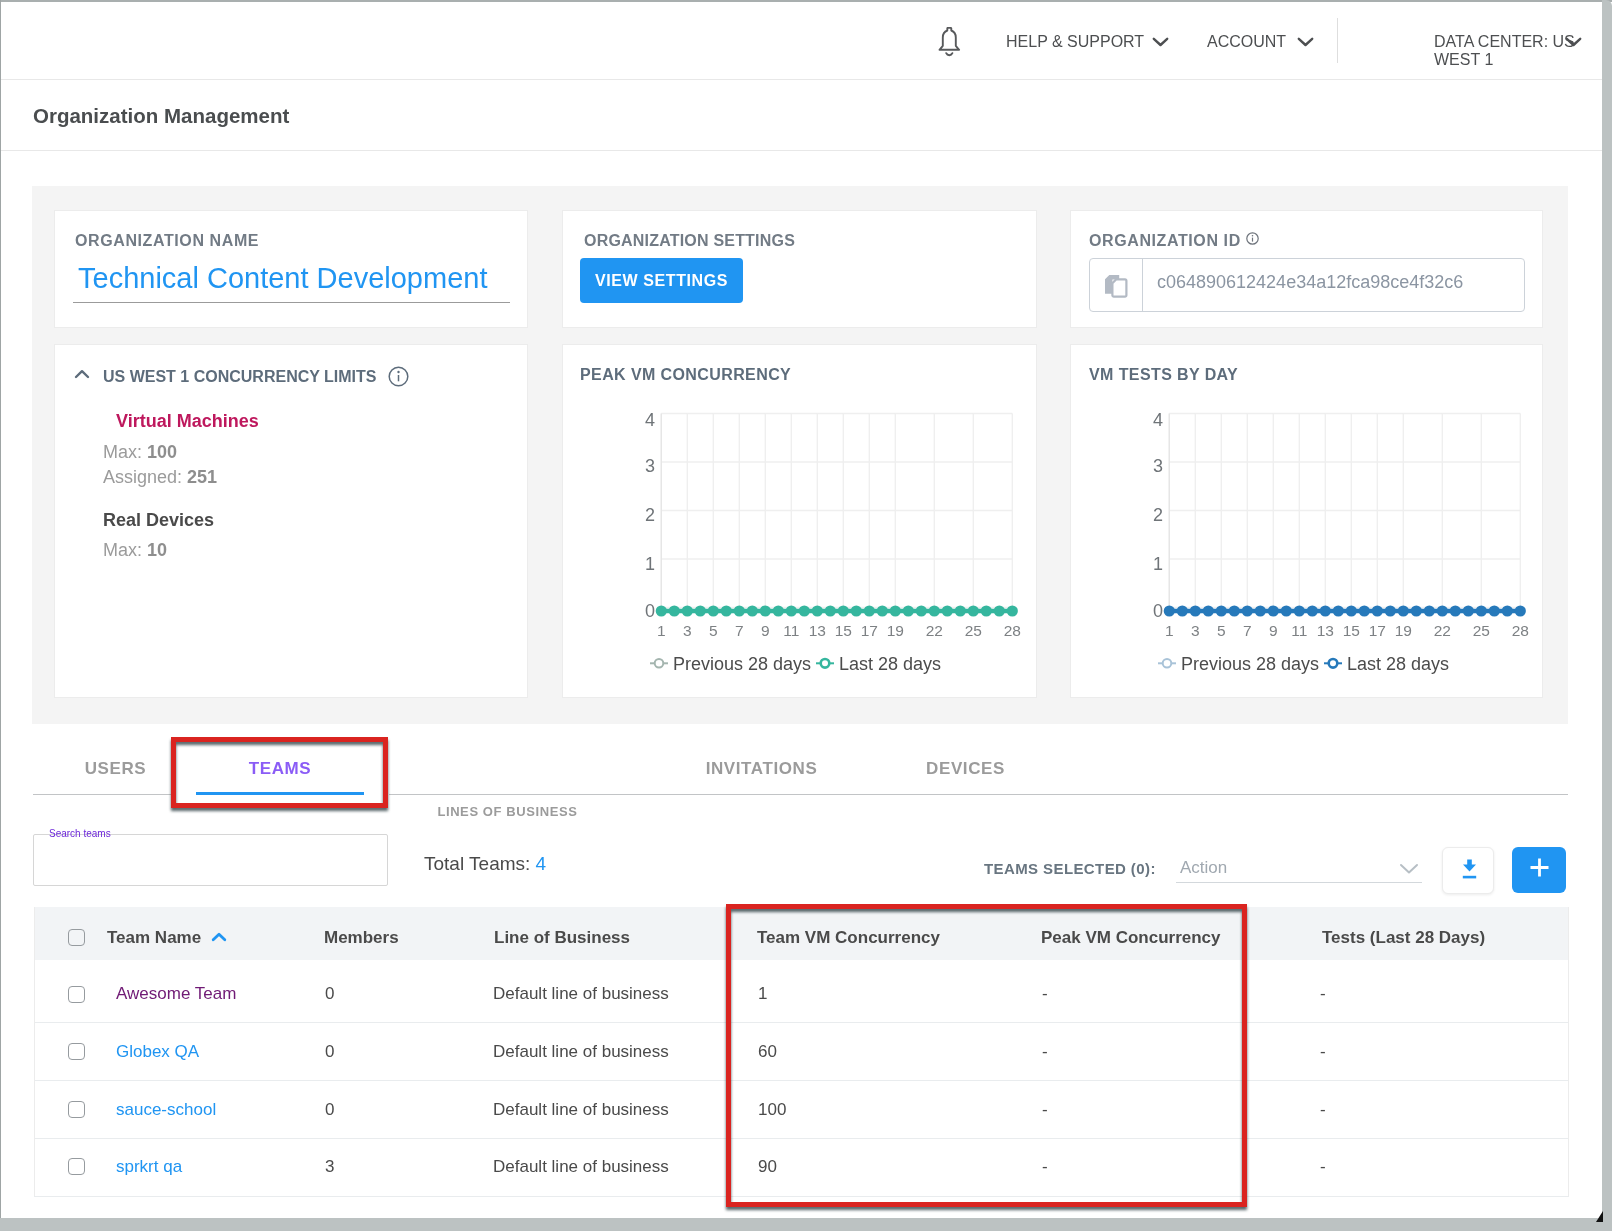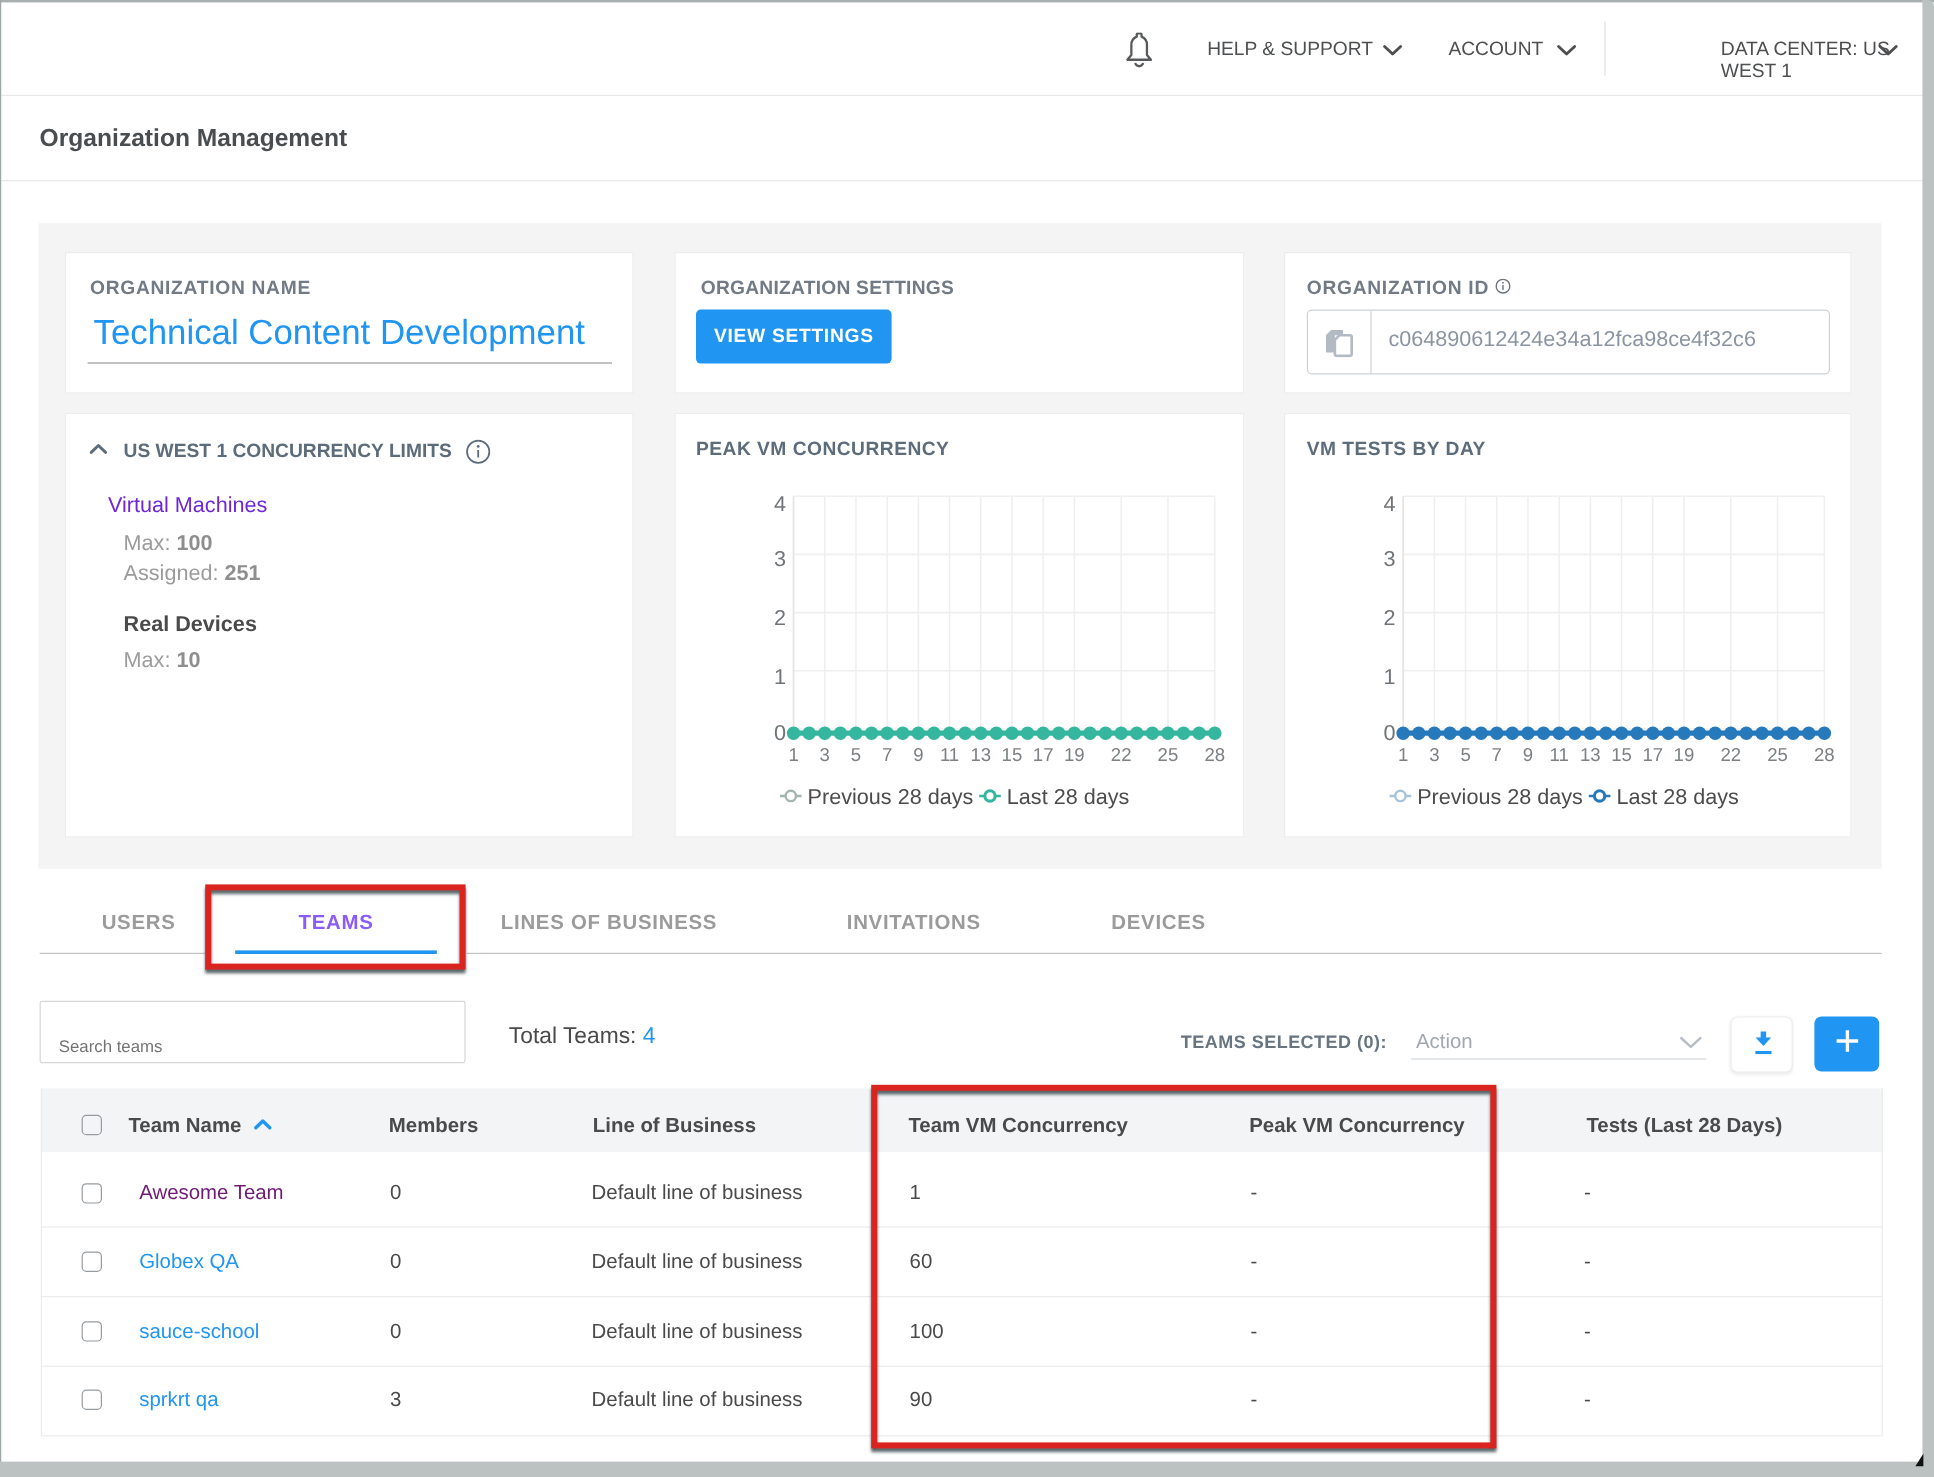--- a/index.html
+++ b/index.html
@@ -67,21 +67,21 @@
 <div class="abs" style="left:54px;top:344px;width:474px;height:354px;background:#fff;border:1px solid #ececec;"></div>
 <svg class="abs" style="left:74px;top:369px;" width="16" height="10" viewBox="0 0 16 10">
     <path d="M2 8 L8 2.2 L14 8" fill="none" stroke="#5d6c7b" stroke-width="2.4" stroke-linecap="round" stroke-linejoin="round"></path>
   </svg>
 <div class="abs" style="left:103px;top:368px;font-size:16px;font-weight:bold;color:#5d6c7b;">US WEST 1 CONCURRENCY LIMITS</div>
 <svg class="abs" style="left:388px;top:366px;" width="21" height="21" viewBox="0 0 21 21">
   <circle cx="10.5" cy="10.5" r="9.3" fill="none" stroke="#5d6c7b" stroke-width="1.5"></circle>
   <circle cx="10.5" cy="6" r="1.2" fill="#5d6c7b"></circle>
   <path d="M10.5 9 L10.5 15.3" stroke="#5d6c7b" stroke-width="1.5"></path>
 </svg>
-<div class="abs" style="left:90px;top:411px;font-size:18px;font-weight:normal;color:#6d28d9;">Virtual Machines</div>
+<div class="abs" style="left:116px;top:411px;font-size:18px;font-weight:bold;color:#be185d;">Virtual Machines</div>
 <div class="abs" style="left:103px;top:442px;font-size:18px;color:#9b9b9b;">Max: <b style="color:#8e8e8e;">100</b></div>
 <div class="abs" style="left:103px;top:467px;font-size:18px;color:#9b9b9b;">Assigned: <b style="color:#8e8e8e;">251</b></div>
 <div class="abs" style="left:103px;top:510px;font-size:18px;font-weight:bold;color:#4a4a4a;">Real Devices</div>
 <div class="abs" style="left:103px;top:540px;font-size:18px;color:#9b9b9b;">Max: <b style="color:#8e8e8e;">10</b></div>
 
 <div class="abs" style="left:562px;top:344px;width:475px;height:354px;background:#fff;border:1px solid #ececec;"></div>
 <div class="abs" style="left:580px;top:366px;font-size:16px;font-weight:bold;color:#5d6c7b;letter-spacing:0.4px;">PEAK VM CONCURRENCY</div>
 <svg class="abs" style="left:562px;top:344px;" width="475" height="354" viewBox="0 0 475 354">
 <line x1="99.3" y1="69.50" x2="450.3" y2="69.50" stroke="#efefef" stroke-width="1.3"></line>
 <line x1="99.3" y1="118.00" x2="450.3" y2="118.00" stroke="#efefef" stroke-width="1.3"></line>
@@ -229,31 +229,31 @@
 <line x1="88" y1="319.3" x2="106" y2="319.3" stroke="#a9c3d8" stroke-width="2"></line>
 <circle cx="97" cy="319.3" r="4.3" fill="#fff" stroke="#a9c3d8" stroke-width="2"></circle>
 <text x="111" y="320.3" font-size="18" fill="#4c4c4c" dominant-baseline="central" font-family="Liberation Sans">Previous 28 days</text>
 <line x1="254" y1="319.3" x2="272" y2="319.3" stroke="#2679ba" stroke-width="2"></line>
 <circle cx="263" cy="319.3" r="4.3" fill="#fff" stroke="#2679ba" stroke-width="2.6"></circle>
 <text x="277" y="320.3" font-size="18" fill="#4c4c4c" dominant-baseline="central" font-family="Liberation Sans">Last 28 days</text>
 </svg>
 
 <div class="abs" style="left:33px;top:759px;width:165px;height:18px;font-size:17px;font-weight:bold;color:#9b9b9b;letter-spacing:0.6px;text-align:center;">USERS</div>
 <div class="abs" style="left:196px;top:759px;width:168px;height:18px;font-size:17px;font-weight:bold;color:#8b5cf6;letter-spacing:0.6px;text-align:center;">TEAMS</div>
-<div class="abs" style="left:389px;top:759px;width:237px;height:18px;font-size:17px;font-weight:bold;color:#9b9b9b;letter-spacing:0.6px;text-align:center;">LINES OF BUSINESS</div>
+<div class="abs" style="left:389px;top:804px;width:237px;height:18px;font-size:13px;font-weight:bold;color:#9b9b9b;letter-spacing:0.6px;text-align:center;">LINES OF BUSINESS</div>
 <div class="abs" style="left:650px;top:759px;width:223px;height:18px;font-size:17px;font-weight:bold;color:#9b9b9b;letter-spacing:0.6px;text-align:center;">INVITATIONS</div>
 <div class="abs" style="left:873px;top:759px;width:185px;height:18px;font-size:17px;font-weight:bold;color:#9b9b9b;letter-spacing:0.6px;text-align:center;">DEVICES</div>
 <div class="abs" style="left:33px;top:793.5px;width:138px;height:1px;background:#c2c4c6;"></div>
 <div class="abs" style="left:389px;top:793.5px;width:1179px;height:1px;background:#c2c4c6;"></div>
 <div class="abs" style="left:196px;top:791.5px;width:168px;height:3.5px;background:#2095f2;"></div>
 
 <div class="abs" style="left:171px;top:737px;width:217px;height:71px;border:5.5px solid #da2420;filter:drop-shadow(0 3px 1.5px rgba(45,62,68,0.8));"></div>
 
 <div class="abs" style="left:33px;top:834px;width:355px;height:52px;background:#fff;border:1px solid #d6d6d6;border-radius:2px;"></div>
-<div class="abs" style="left:49px;top:864px;font-size:14px;color:#737373;">Search teams</div>
+<div class="abs" style="left:49px;top:828px;font-size:10px;color:#6d28d9;">Search teams</div>
 <div class="abs" style="left:424px;top:853px;font-size:19px;color:#4a4a4a;">Total Teams: <span style="color:#2095f2;">4</span></div>
 
 <div class="abs" style="left:984px;top:860px;font-size:15px;font-weight:bold;color:#687580;letter-spacing:0.4px;">TEAMS SELECTED (0):</div>
 <div class="abs" style="left:1180px;top:858px;font-size:17px;color:#a0a8b0;">Action</div>
 <div class="abs" style="left:1176px;top:882px;width:246px;height:1px;background:#d3d8dc;"></div>
 <svg class="abs" style="left:1399px;top:863px;" width="20" height="12" viewBox="0 0 20 12">
     <path d="M2 2 L10 9.4 L18 2" fill="none" stroke="#b7bfc5" stroke-width="2" stroke-linecap="round" stroke-linejoin="round"></path>
   </svg>
 
 <div class="abs" style="left:1442px;top:847px;width:52px;height:47px;background:#fff;border:1px solid #ececec;border-radius:6px;box-shadow:0 1px 3px rgba(0,0,0,0.08);"></div>

